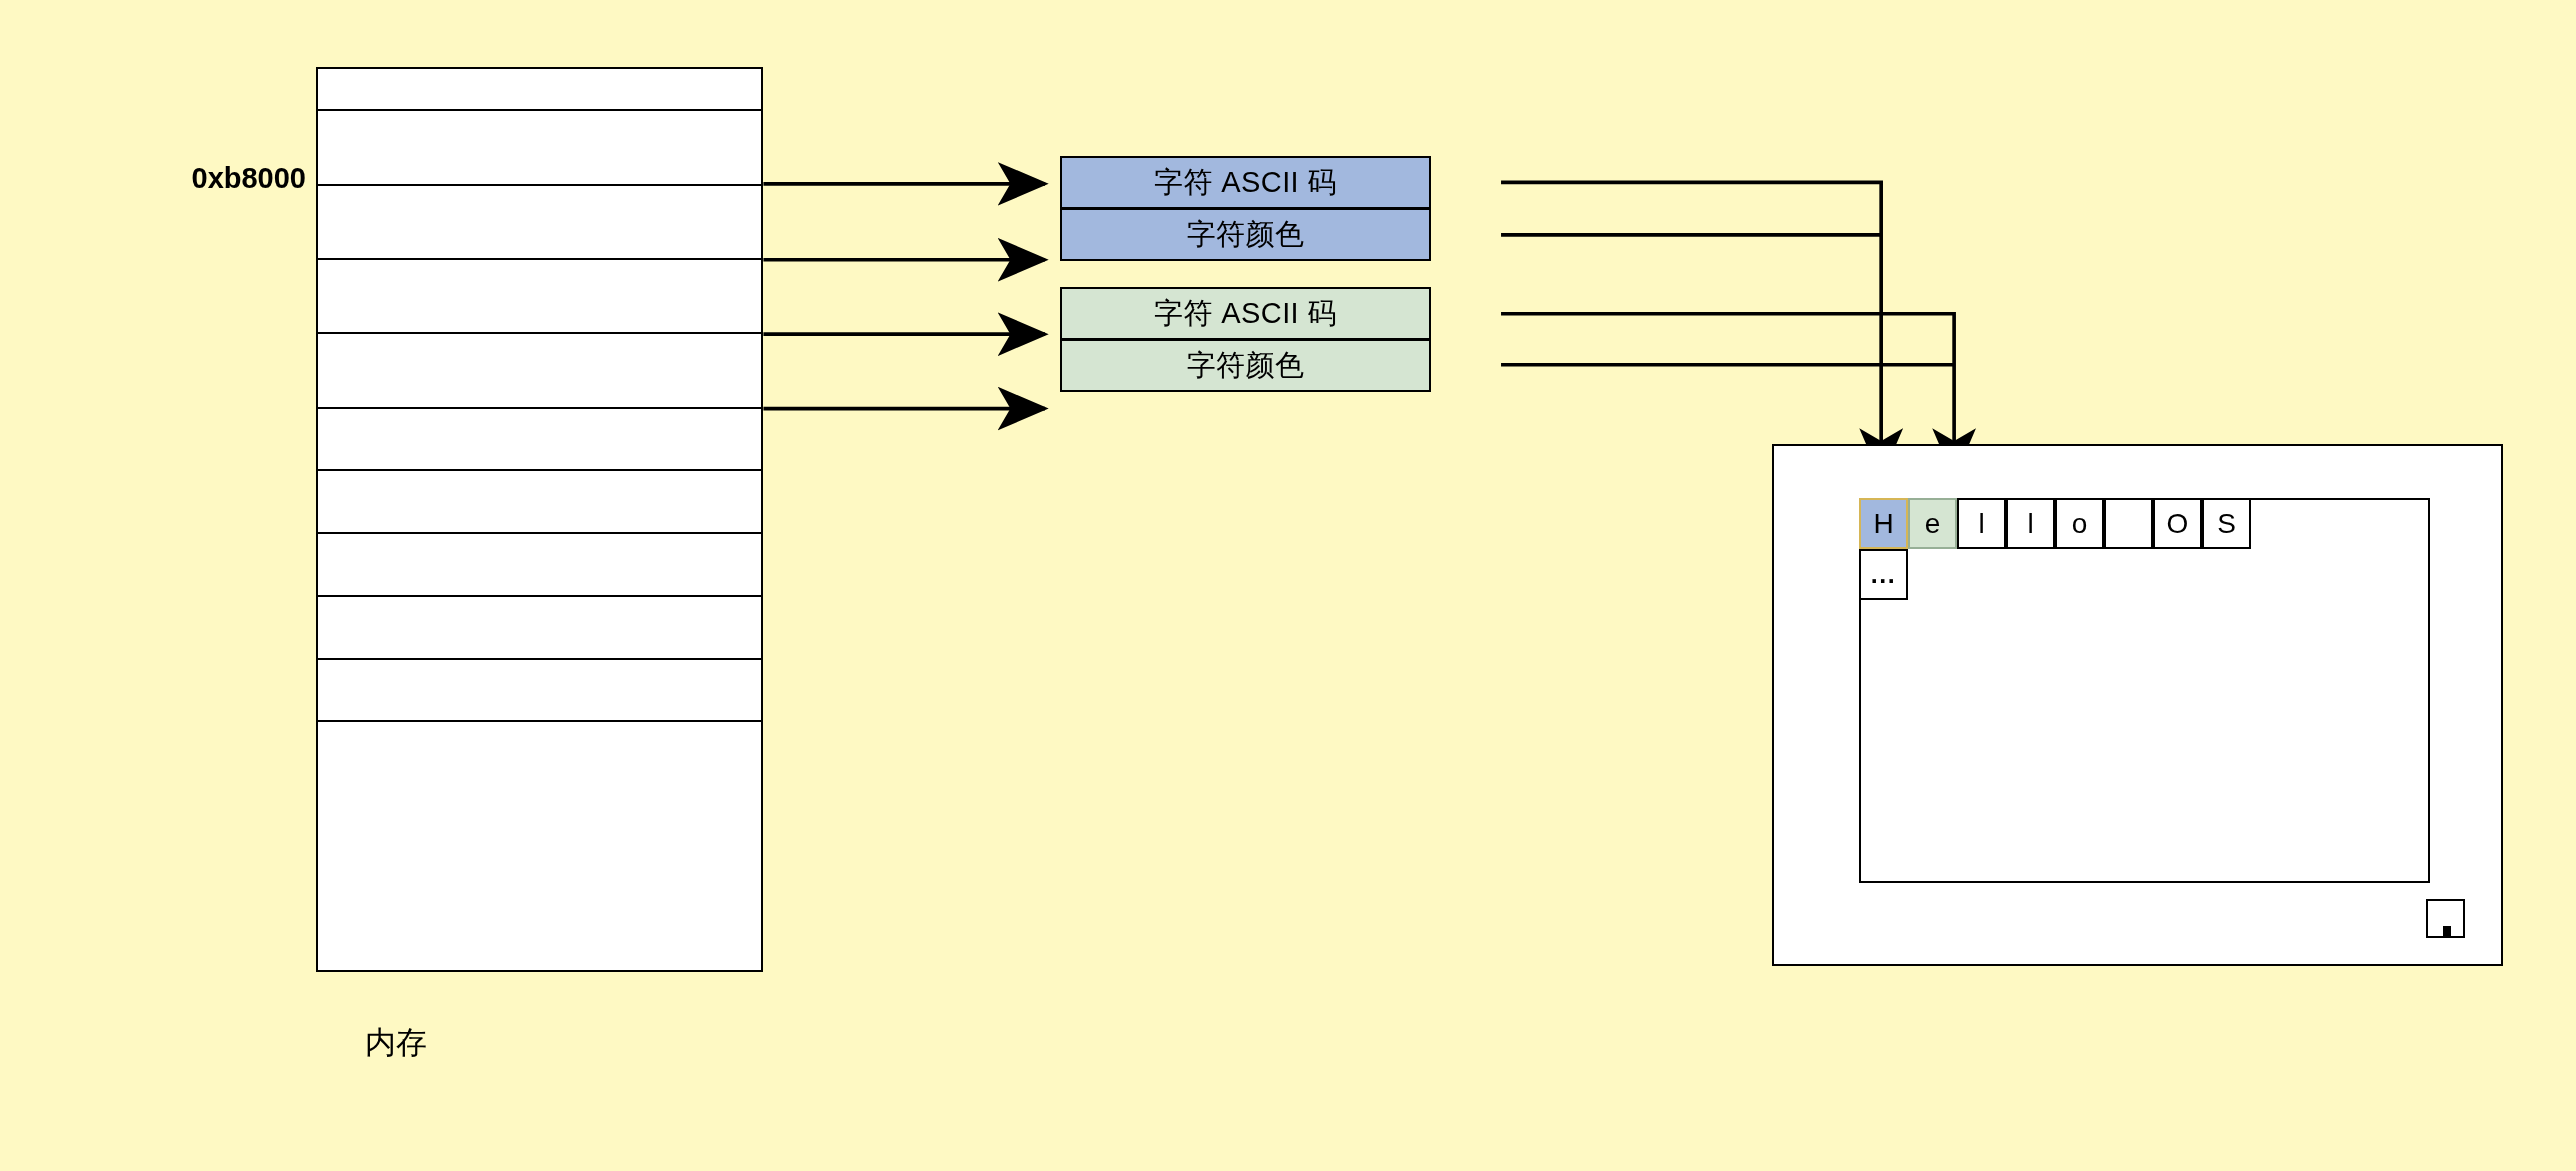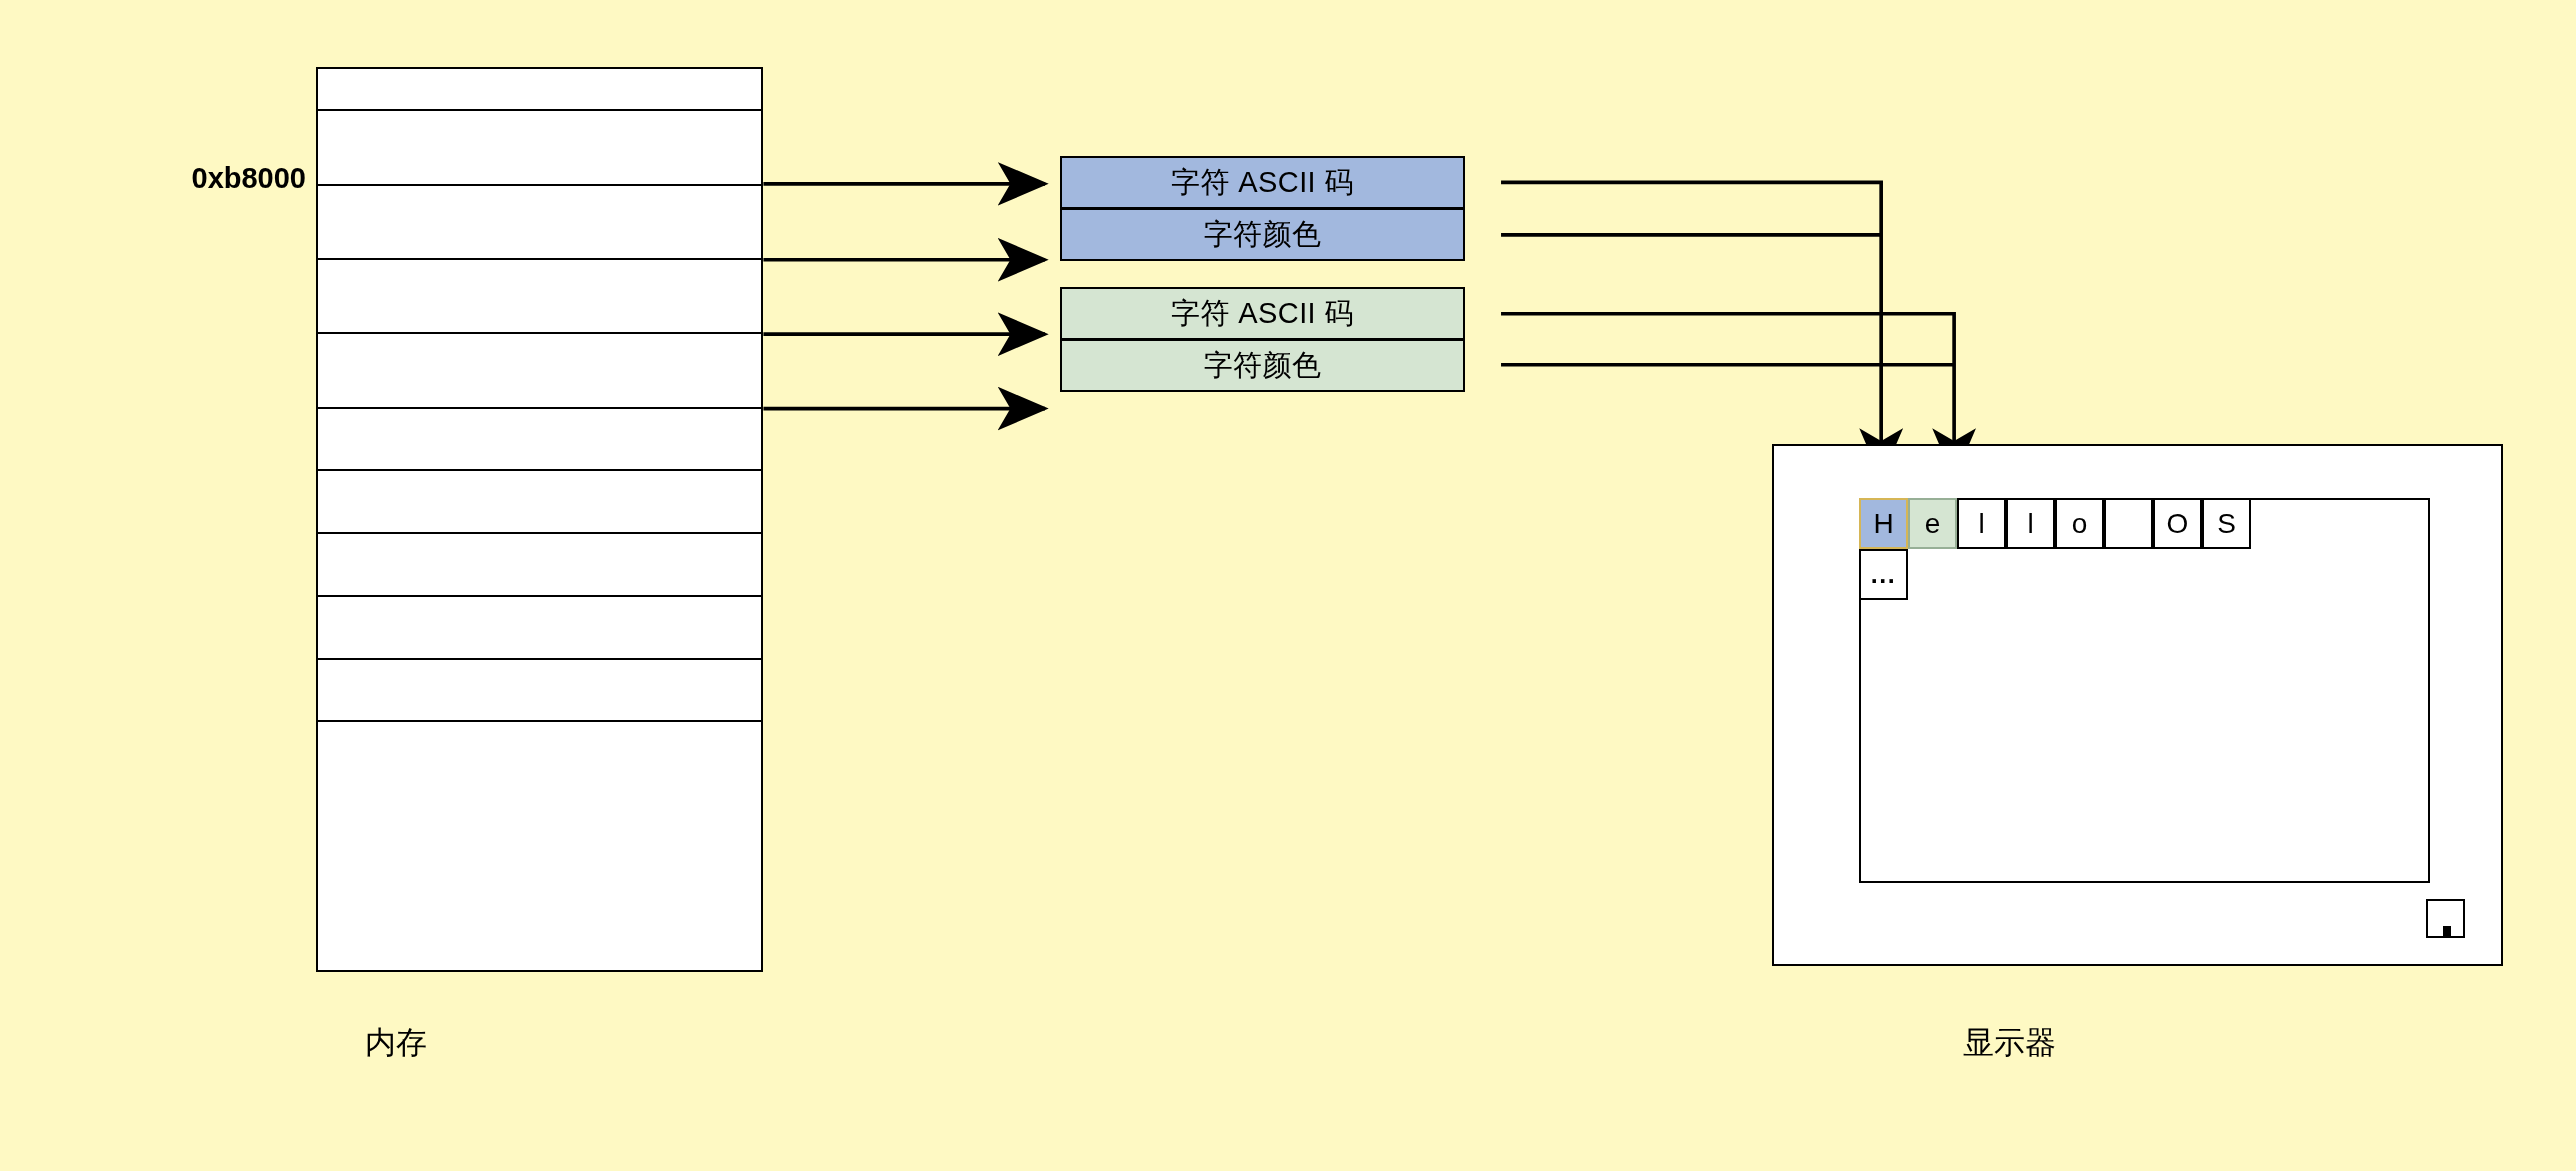--- a/index.html
+++ b/index.html
@@ -56,21 +56,21 @@
     font-size: 29px;
     font-weight: bold;
     color: #000000;
     white-space: nowrap;
   }
 
   
   .attr-box {
     position: absolute;
     left: 1060px;
-    width: 405px;
+    width: 371px;
     height: 53px;
     box-sizing: border-box;
     border: 2.2px solid #000000;
     display: flex;
     align-items: center;
     justify-content: center;
     font-size: 29px;
     color: #000000;
     letter-spacing: 0.4px;
   }
@@ -236,16 +236,15 @@
   <div class="screen-cell hl-green" style="left:1908px;">e</div>
   <div class="screen-cell" style="left:1957px;">l</div>
   <div class="screen-cell" style="left:2006px;">l</div>
   <div class="screen-cell" style="left:2055px;">o</div>
   <div class="screen-cell" style="left:2104px;"></div>
   <div class="screen-cell" style="left:2153px;">O</div>
   <div class="screen-cell" style="left:2202px;">S</div>
 
   <div id="screen-ellipsis-cell">...</div>
 
-  <div class="caption" id="caption-display">显示器</div>
 
 </div>
 
 
 </body></html>

